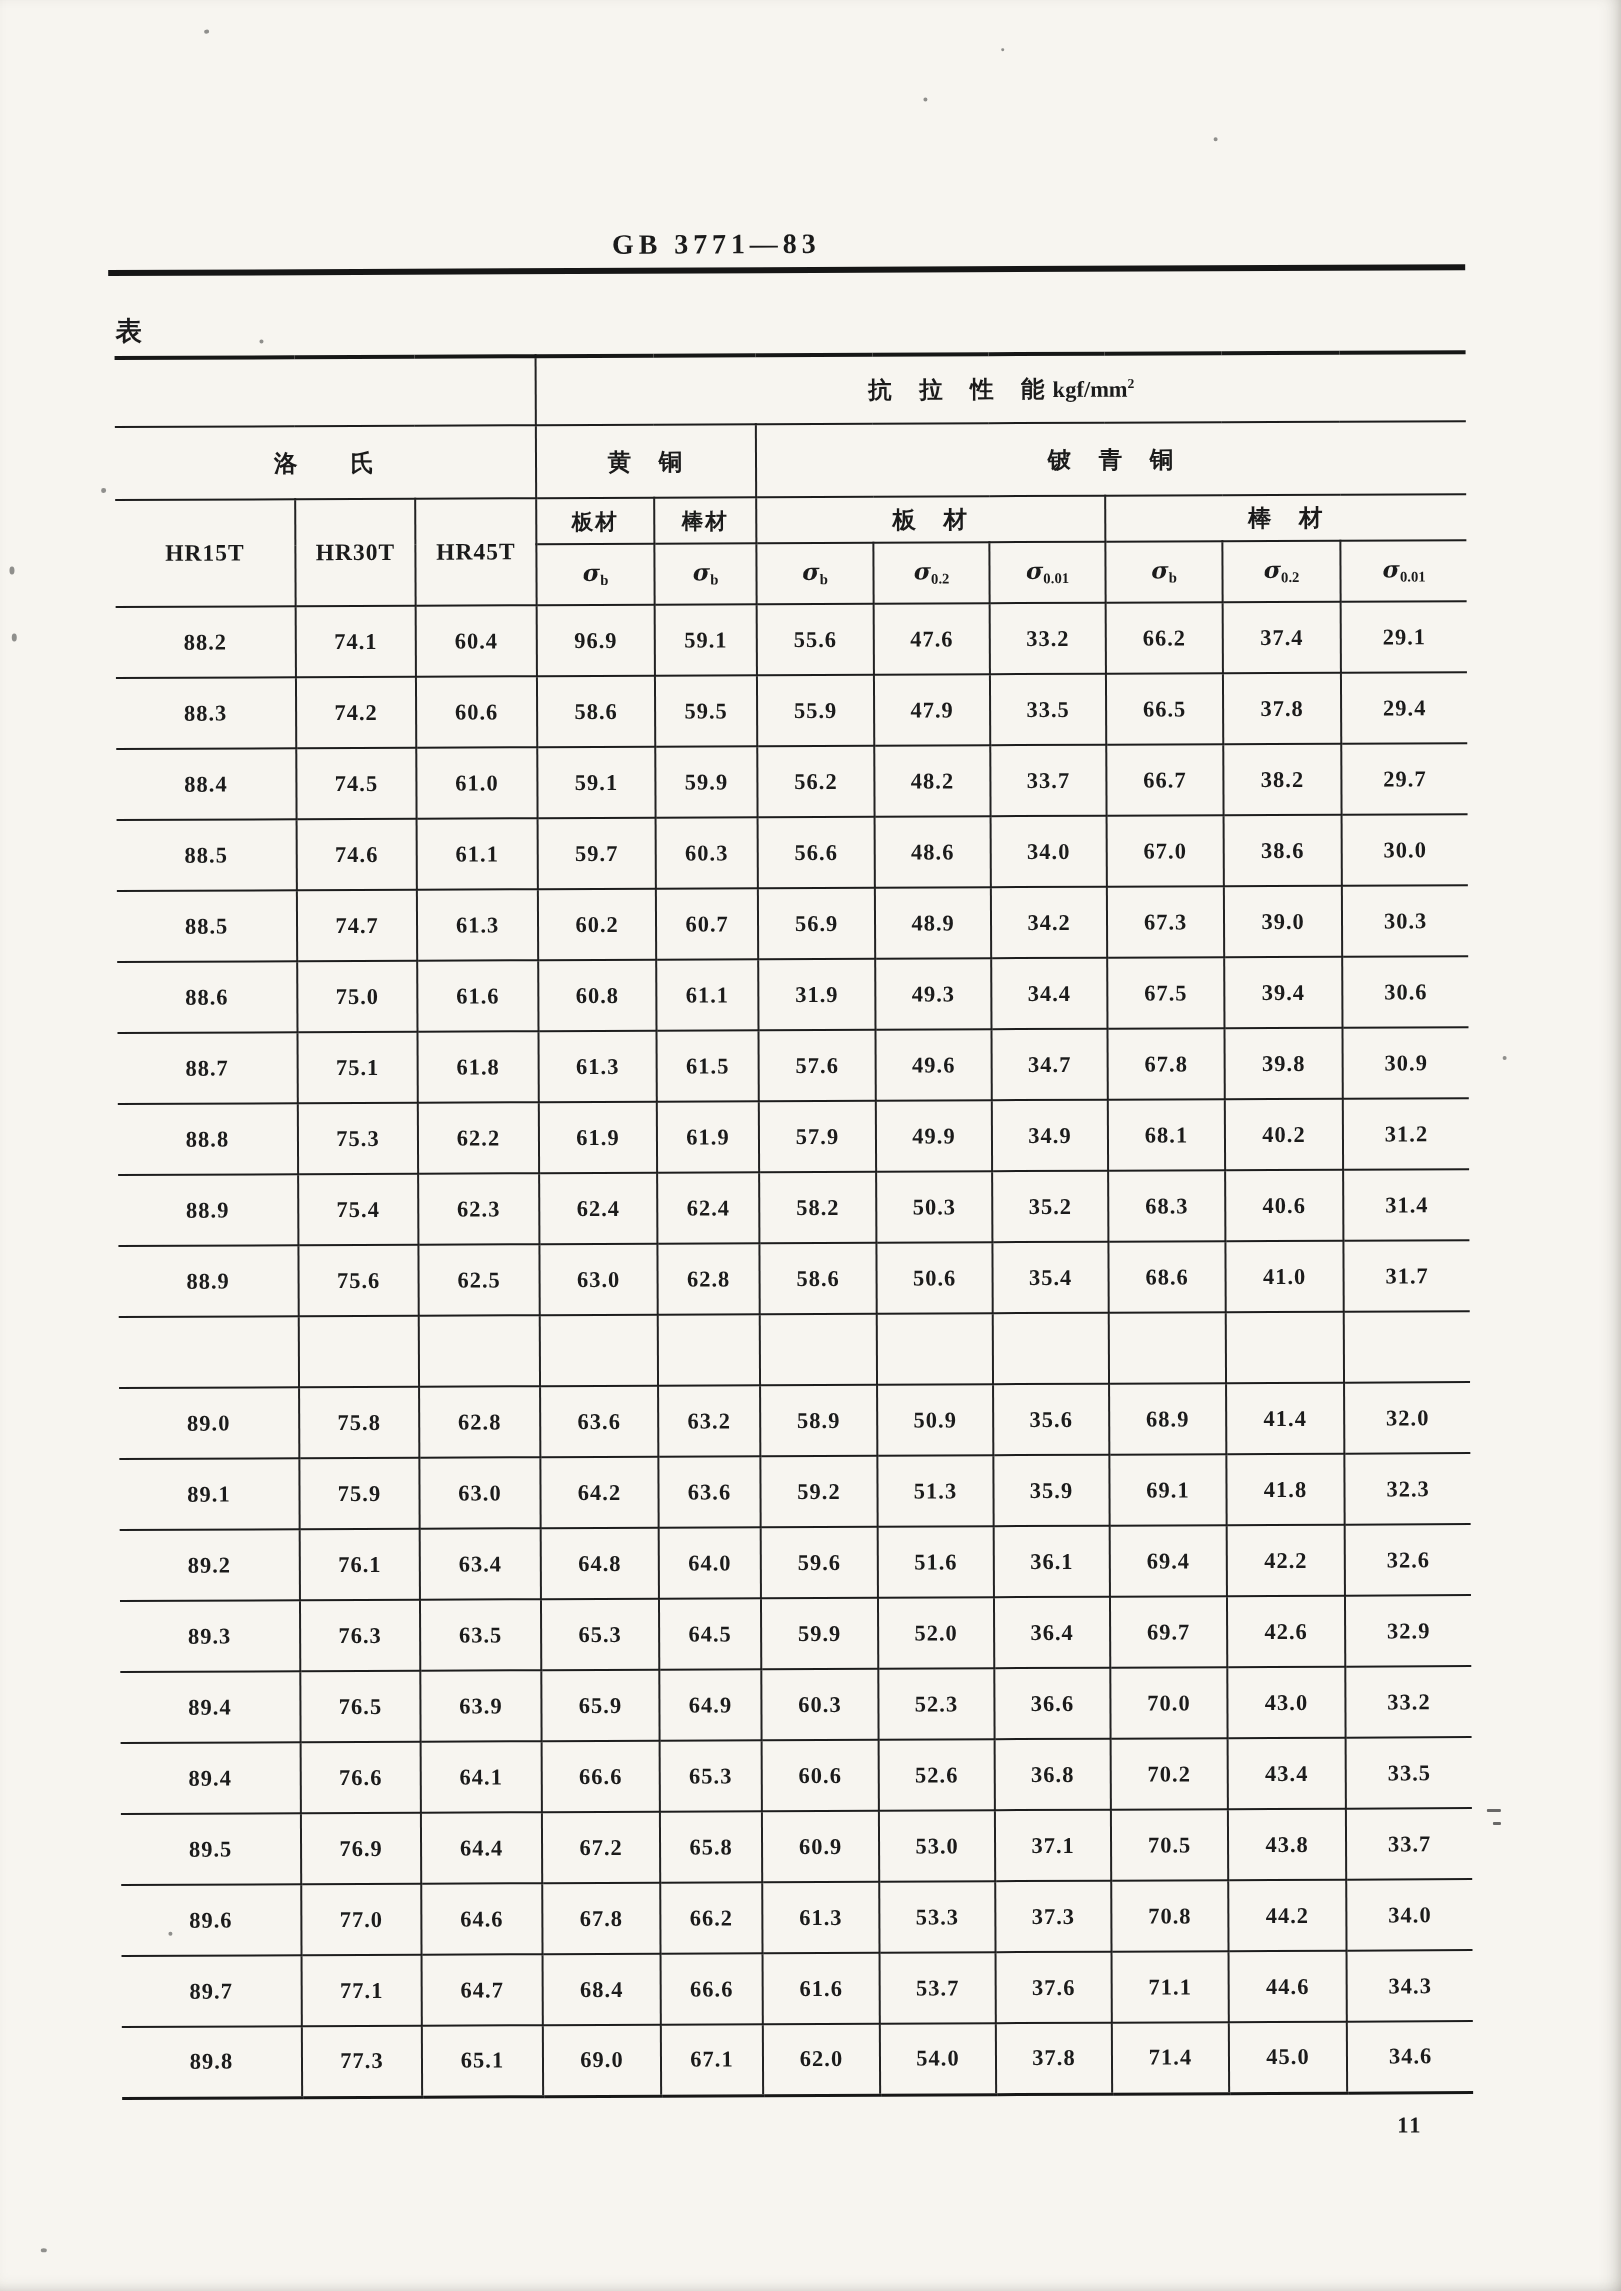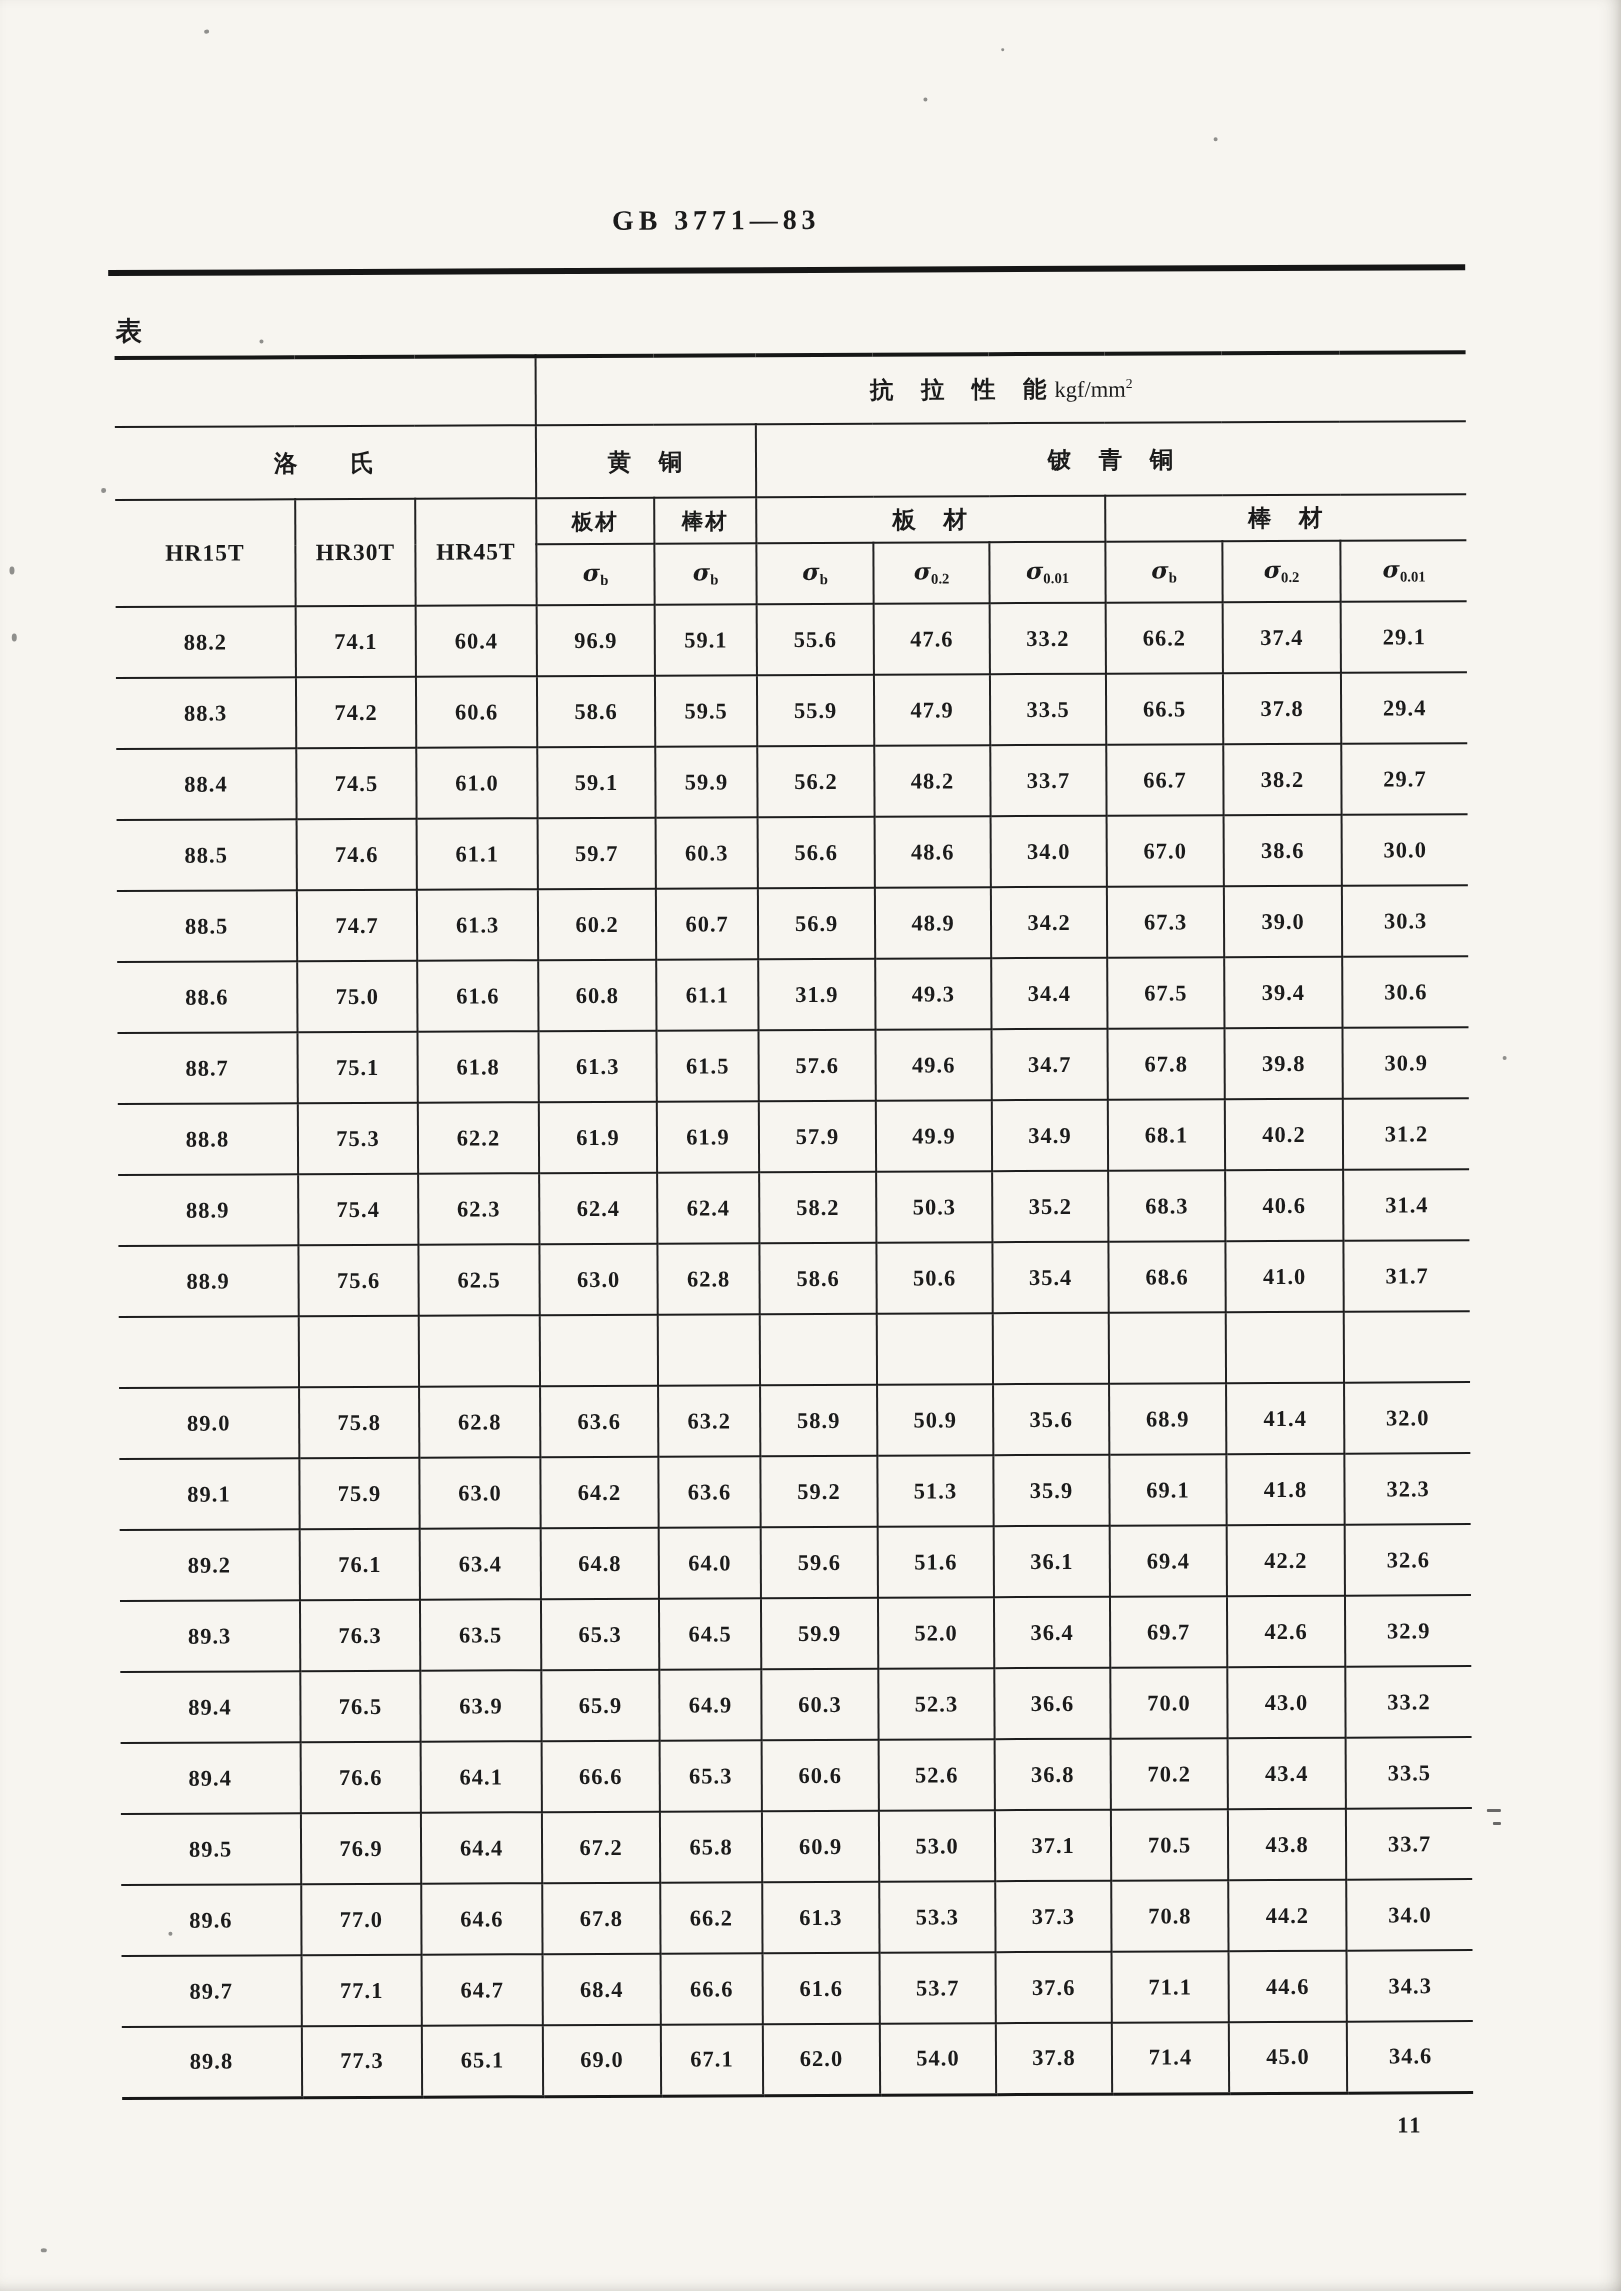--- a/index.html
+++ b/index.html
@@ -8,21 +8,21 @@
     background:#f7f5f0;
     font-family:"Liberation Serif","DejaVu Serif",serif;
     color:#1b1b1b;
   }
   .sheet{
     position:absolute;inset:0;
     transform:rotate(-0.25deg);
     transform-origin:50% 50%;
   }
   .doc-title{
-    position:absolute;left:616px;top:204px;
+    position:absolute;left:616px;top:228px;
     font-size:28px;font-weight:bold;letter-spacing:4.9px;white-space:nowrap;
   }
   .title-rule{
     position:absolute;left:112px;top:267px;width:1357px;height:5.9px;background:#161616;
   }
   .table-label{
     position:absolute;left:119px;top:310px;font-size:26.5px;font-weight:bold;
   }
   table.main{
     position:absolute;left:118px;top:353px;width:1349px;
@@ -37,21 +37,21 @@
   }
   td:last-child{border-right:none;}
   tr.hdr-a{height:69px;}
   tr.hdr-b{height:73px;}
   tr.hdr-c{height:46px;}
   tr.hdr-d{height:61px;}
   tbody tr{height:71px;}
   tbody tr:last-child td{border-bottom:3.9px solid #171717;}
   .cjk{font-size:23.5px;font-weight:bold;letter-spacing:2px;}
   .hr-lbl{font-size:23.5px;font-weight:bold;letter-spacing:1px;text-align:center;}
-  .unit{font-size:22.5px;font-weight:normal;margin-left:6px;letter-spacing:0;}
+  .unit{font-size:22.5px;font-weight:bold;margin-left:6px;letter-spacing:0;}
   .unit sup{font-size:13.7px;}
   .sig{font-size:23.5px;font-style:italic;font-weight:bold;font-family:"DejaVu Serif",serif;}
   .sig-sub{font-size:14.7px;font-weight:bold;}
   tbody td{font-size:22.5px;font-weight:bold;letter-spacing:1px;}
   .page-num{
     position:absolute;left:1393px;top:2115px;font-size:22.5px;font-weight:bold;letter-spacing:2px;
   }
   .speck{position:absolute;background:#3a3a3a;border-radius:50%;opacity:.55;}
   .dash{position:absolute;background:#2c2c2c;opacity:.7;border-radius:1px;}
   .edge-shade{

